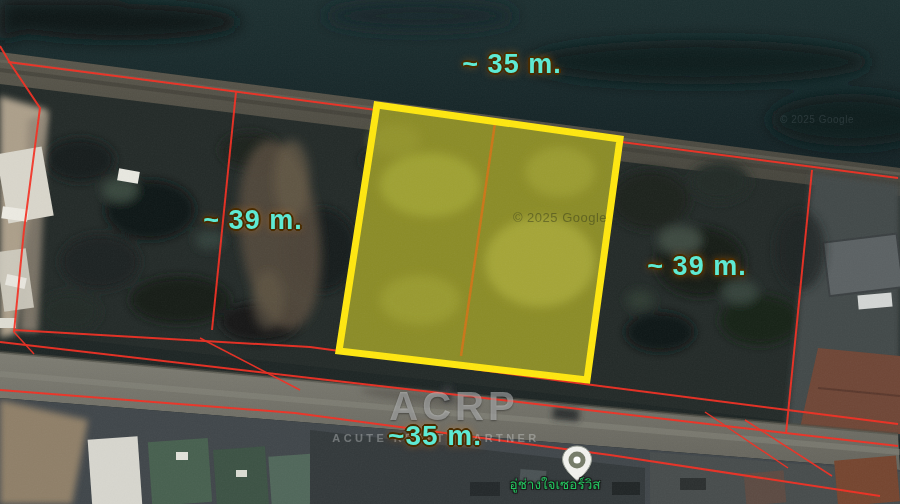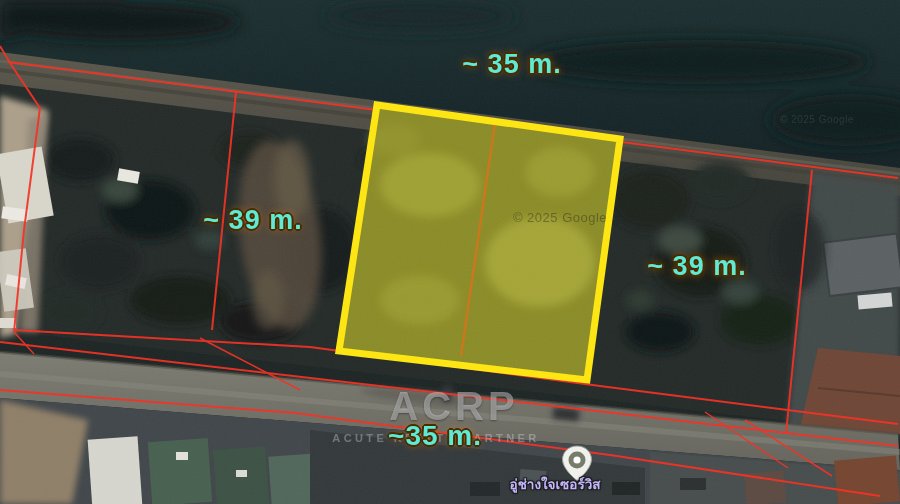--- a/index.html
+++ b/index.html
@@ -20,21 +20,21 @@
   .logo-main{
     color:rgba(238,241,244,.42);font-weight:bold;font-size:40px;letter-spacing:4px;
     text-shadow:0 1px 2px rgba(0,0,0,.35);
   }
   .logo-tagline{
     color:rgba(235,238,240,.32);font-size:11px;letter-spacing:3.4px;font-weight:bold;
   }
   .credit-center{color:rgba(45,50,25,.45);font-size:13px;letter-spacing:.5px;}
   .credit-topright{color:rgba(210,225,235,.12);font-size:10px;letter-spacing:.5px;}
   .poi-name{
-    color:#c4b5fd;font-size:13.5px;font-weight:bold;
+    color:#22c55e;font-size:13.5px;font-weight:normal;
     text-shadow:-1px -1px 0 #1c1c1c,1px -1px 0 #1c1c1c,-1px 1px 0 #1c1c1c,1px 1px 0 #1c1c1c,0 0 3px #000;
   }
 </style>
 </head>
 <body>
 
 <div id="stage">
 
   <svg id="scene" width="900" height="504" viewBox="0 0 900 504">
     <defs>

